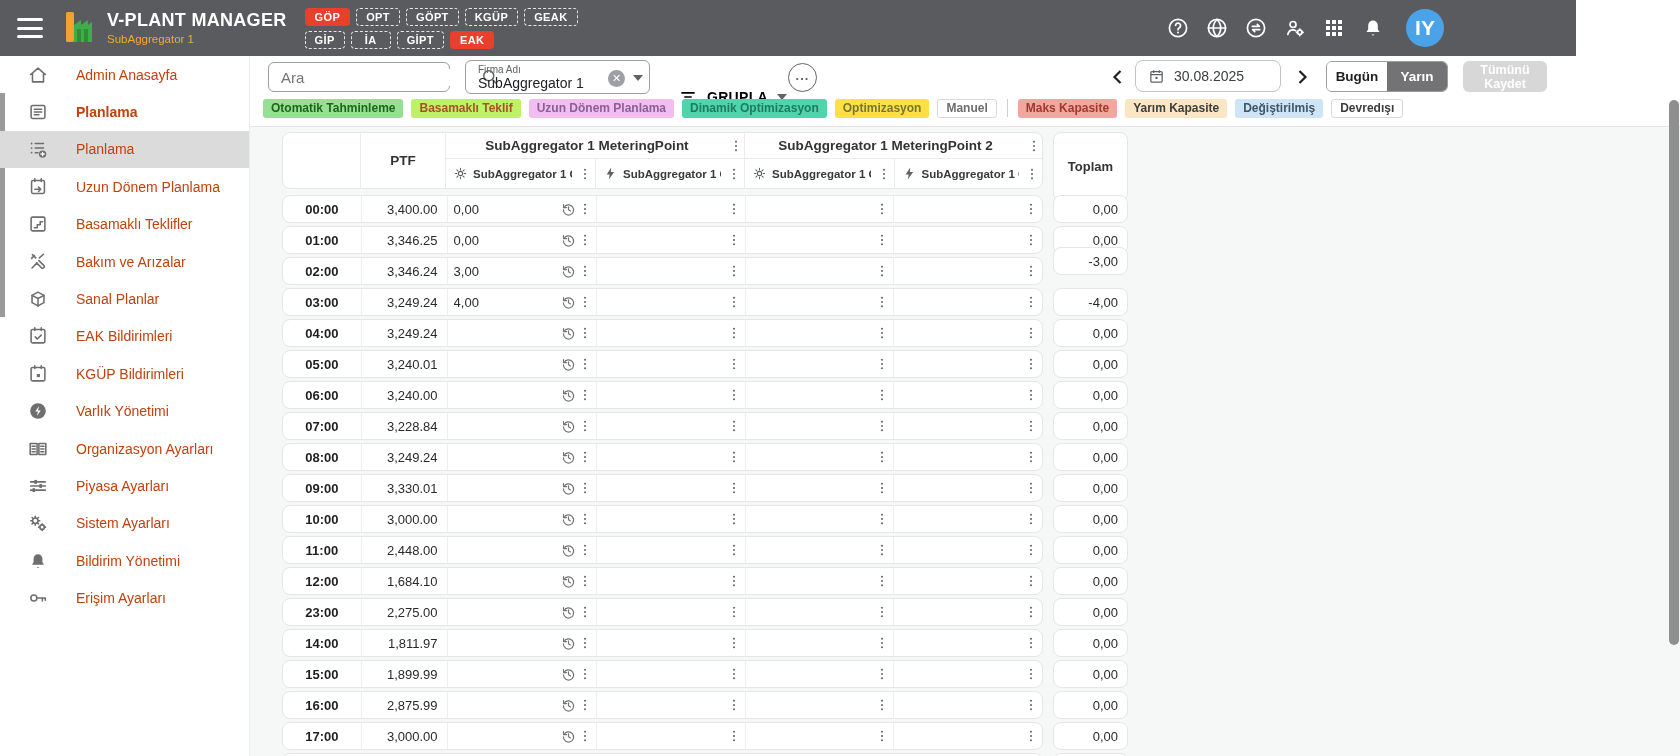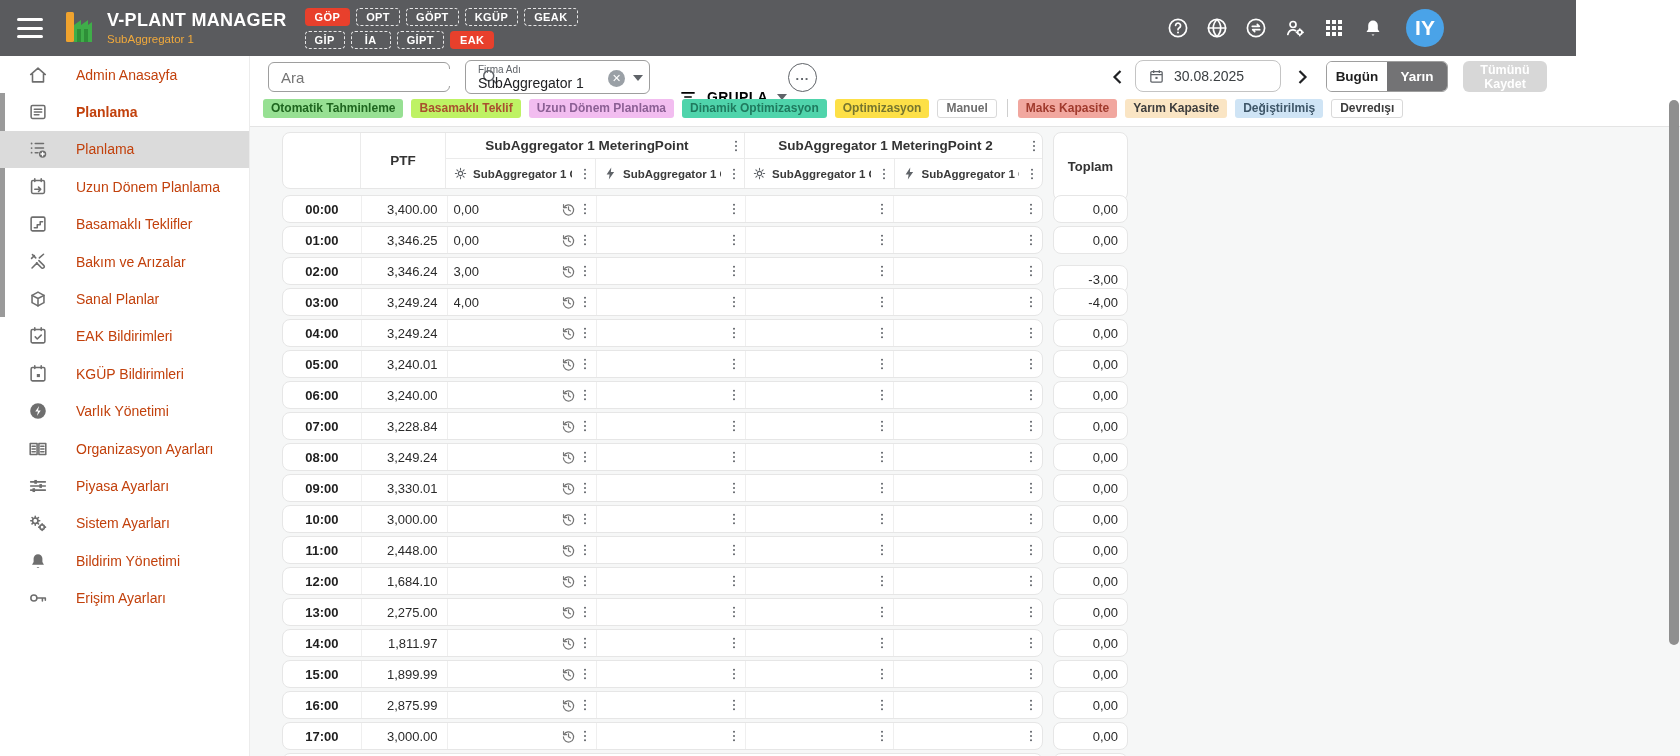--- a/index.html
+++ b/index.html
@@ -632,21 +632,21 @@
                 <svg viewBox="0 0 24 24" fill="none" stroke="currentColor" stroke-width="1.7" stroke-linecap="round" stroke-linejoin="round">
                   <g fill="currentColor" stroke="none">
                     <circle cx="12" cy="5.5" r="1.5"></circle>
                     <circle cx="12" cy="12" r="1.5"></circle>
                     <circle cx="12" cy="18.5" r="1.5"></circle>
                   </g>
                 </svg>
               </span>
             </div>
           </div>
-          <div class="card total-cell" style="top:138px">-3,00</div>
+          <div class="card total-cell" style="top:120px">-3,00</div>
           <div class="card row-card" style="top:161px">
             <div class="rc-time">03:00</div>
             <div class="rc-ptf">3,249.24</div>
             <div class="rc-cell">
               <span class="v">4,00</span>
               <span class="hist"><svg viewBox="0 0 24 24" fill="none" stroke="currentColor" stroke-width="1.7" stroke-linecap="round" stroke-linejoin="round">
                   <path d="M5 5v4.3h4.3"></path>
                   <path d="M5.7 9.2A7.2 7.2 0 1 1 4.8 12.5"></path>
                   <path d="M12 8.3v4l2.8 1.8"></path>
                 </svg></span>
@@ -1214,21 +1214,21 @@
                     <circle cx="12" cy="5.5" r="1.5"></circle>
                     <circle cx="12" cy="12" r="1.5"></circle>
                     <circle cx="12" cy="18.5" r="1.5"></circle>
                   </g>
                 </svg>
               </span>
             </div>
           </div>
           <div class="card total-cell" style="top:440px">0,00</div>
           <div class="card row-card" style="top:471px">
-            <div class="rc-time">13:00</div>
+            <div class="rc-time">23:00</div>
             <div class="rc-ptf">2,275.00</div>
             <div class="rc-cell">
               <span class="v"></span>
               <span class="hist"><svg viewBox="0 0 24 24" fill="none" stroke="currentColor" stroke-width="1.7" stroke-linecap="round" stroke-linejoin="round">
                   <path d="M5 5v4.3h4.3"></path>
                   <path d="M5.7 9.2A7.2 7.2 0 1 1 4.8 12.5"></path>
                   <path d="M12 8.3v4l2.8 1.8"></path>
                 </svg></span>
               <span class="kebab">
                 <svg viewBox="0 0 24 24" fill="none" stroke="currentColor" stroke-width="1.7" stroke-linecap="round" stroke-linejoin="round">

